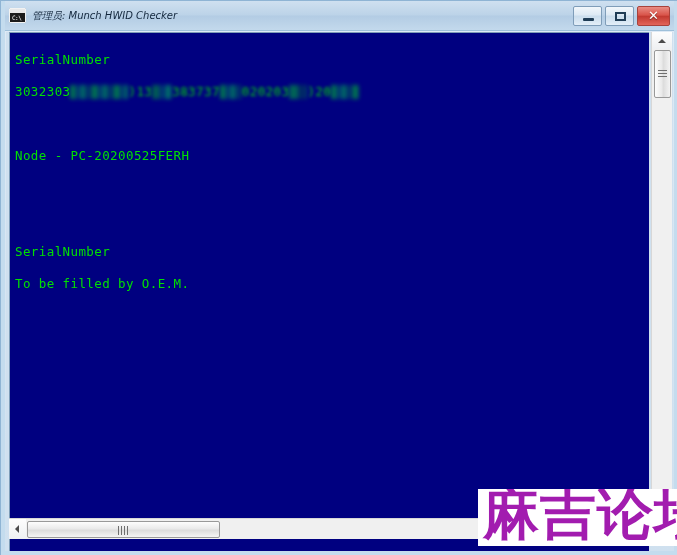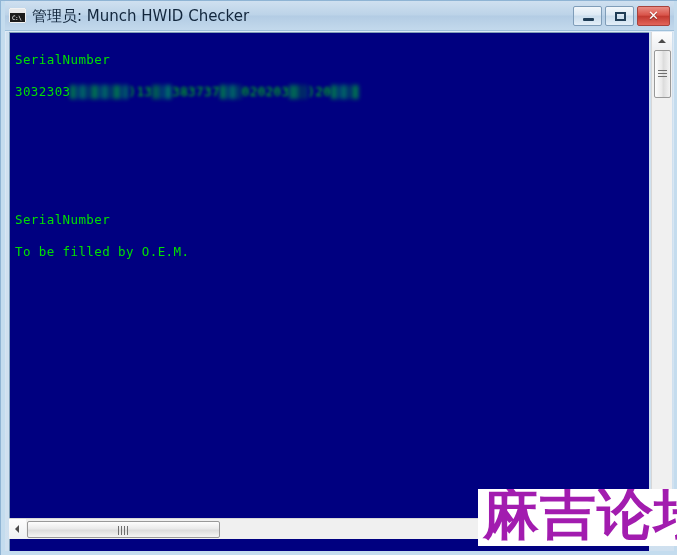--- a/index.html
+++ b/index.html
@@ -68,25 +68,26 @@
     left: 2px; top: 6px;
     color: #ffffff;
     font-family: "DejaVu Sans Mono", monospace;
     font-size: 6px;
     line-height: 6px;
     letter-spacing: -0.5px;
   }
   #title-text {
     position: absolute;
     left: 31px; top: 6px;
-    font-size: 15px;
+    font-size: 10px;
     line-height: 18px;
     color: #12263c;
     white-space: nowrap;
     font-family: "DejaVu Sans", sans-serif;
+    font-style: italic;
   }
 
   .winbtn {
     position: absolute;
     top: 5px;
     width: 29px;
     height: 20px;
     box-sizing: border-box;
     border: 1px solid #7f9db9;
     border-radius: 2px;
@@ -331,20 +332,21 @@
     </div>
   </div>
 
   <div id="client">
 
     <div id="console">
       <div id="console-text">
 <div class="line"><span>SerialNumber</span></div>
 <div class="line"><span>3032303</span><span class="blur" style="width:58px"></span><span class="softblur">)13</span><span class="blur b2" style="width:20px"></span><span class="softblur">383737</span><span class="blur" style="width:22px"></span><span class="softblur">020203</span><span class="blur b3" style="width:18px"></span><span class="softblur">)20</span><span class="blur" style="width:28px"></span></div>
 <div class="line"></div>
+<div class="line"><span>Node - PC-20200525FERH</span></div>
 <div class="line"></div>
 <div class="line"></div>
 <div class="line"><span>SerialNumber</span></div>
 <div class="line"><span>To be filled by O.E.M.</span></div>
 <div class="line"></div>
 
 
 
 
 

